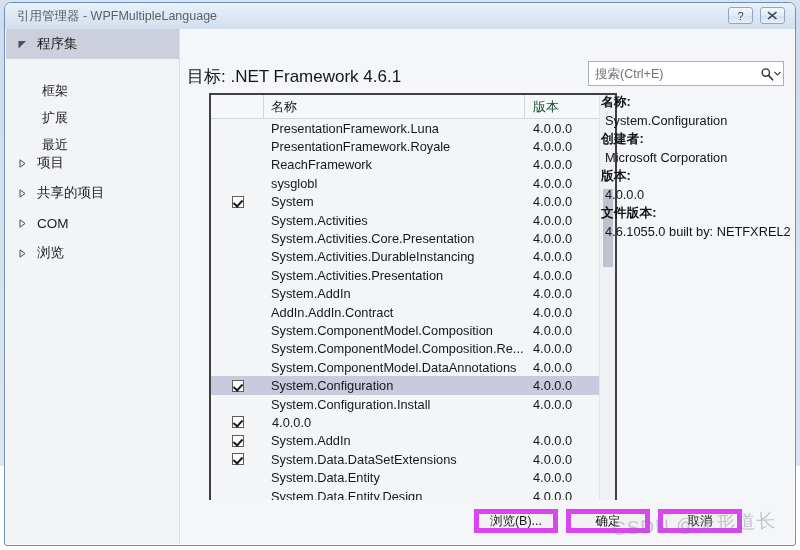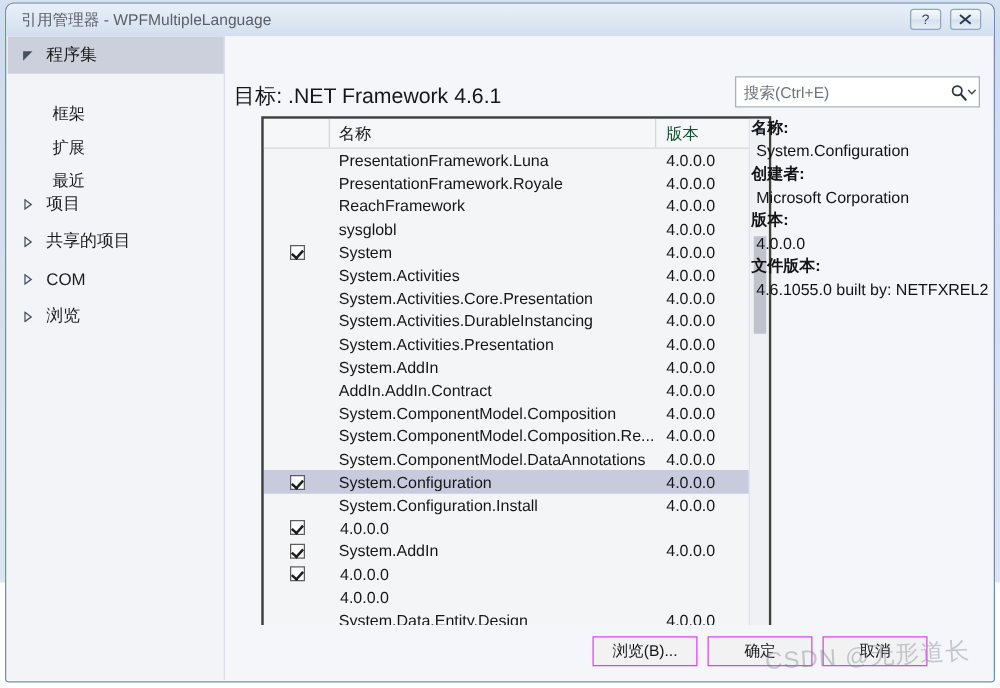--- a/index.html
+++ b/index.html
@@ -302,21 +302,21 @@
   .footer {
     position: absolute;
     left: 0; right: 0; bottom: 0;
     height: 44px;
     background: #f4f6f9;
   }
   .btn {
     position: absolute;
     top: 9px;
     height: 24px;
-    border: 1px solid #d946ef;
+    border: 5px solid #d946ef;
     background: #f2f2f2;
     box-sizing: border-box;
     font-size: 12.5px;
     color: #14171a;
     font-family: inherit;
     display: flex; align-items: center; justify-content: center;
     padding: 0;
   }
   .btn.browse { right: 236px; width: 84px; }
   .btn.ok     { right: 144px; width: 84px; }
@@ -561,26 +561,28 @@
                 <div class="row-check">
                   <span class="cbox on"></span>
                 </div>
                 <div class="row-name">System.AddIn</div>
                 <div class="row-ver">4.0.0.0</div>
               </div>
               <div class="row">
                 <div class="row-check">
                   <span class="cbox on"></span>
                 </div>
-                <div class="row-ver">4.0.0.0</div>
-              </div>
-              <div class="row">
-                <div class="row-check">
-                  <span class="cbox off"></span>
-                </div>
+                <div class="row-name">System.Data.DataSetExtensions</div>
+                <div class="row-ver">4.0.0.0</div>
+              </div>
+              <div class="row">
+                <div class="row-check">
+                  <span class="cbox off"></span>
+                </div>
+                <div class="row-name">System.Data.Entity</div>
                 <div class="row-ver">4.0.0.0</div>
               </div>
               <div class="row">
                 <div class="row-check">
                   <span class="cbox off"></span>
                 </div>
                 <div class="row-name">System.Data.Entity.Design</div>
                 <div class="row-ver">4.0.0.0</div>
               </div>
               <div class="row">

